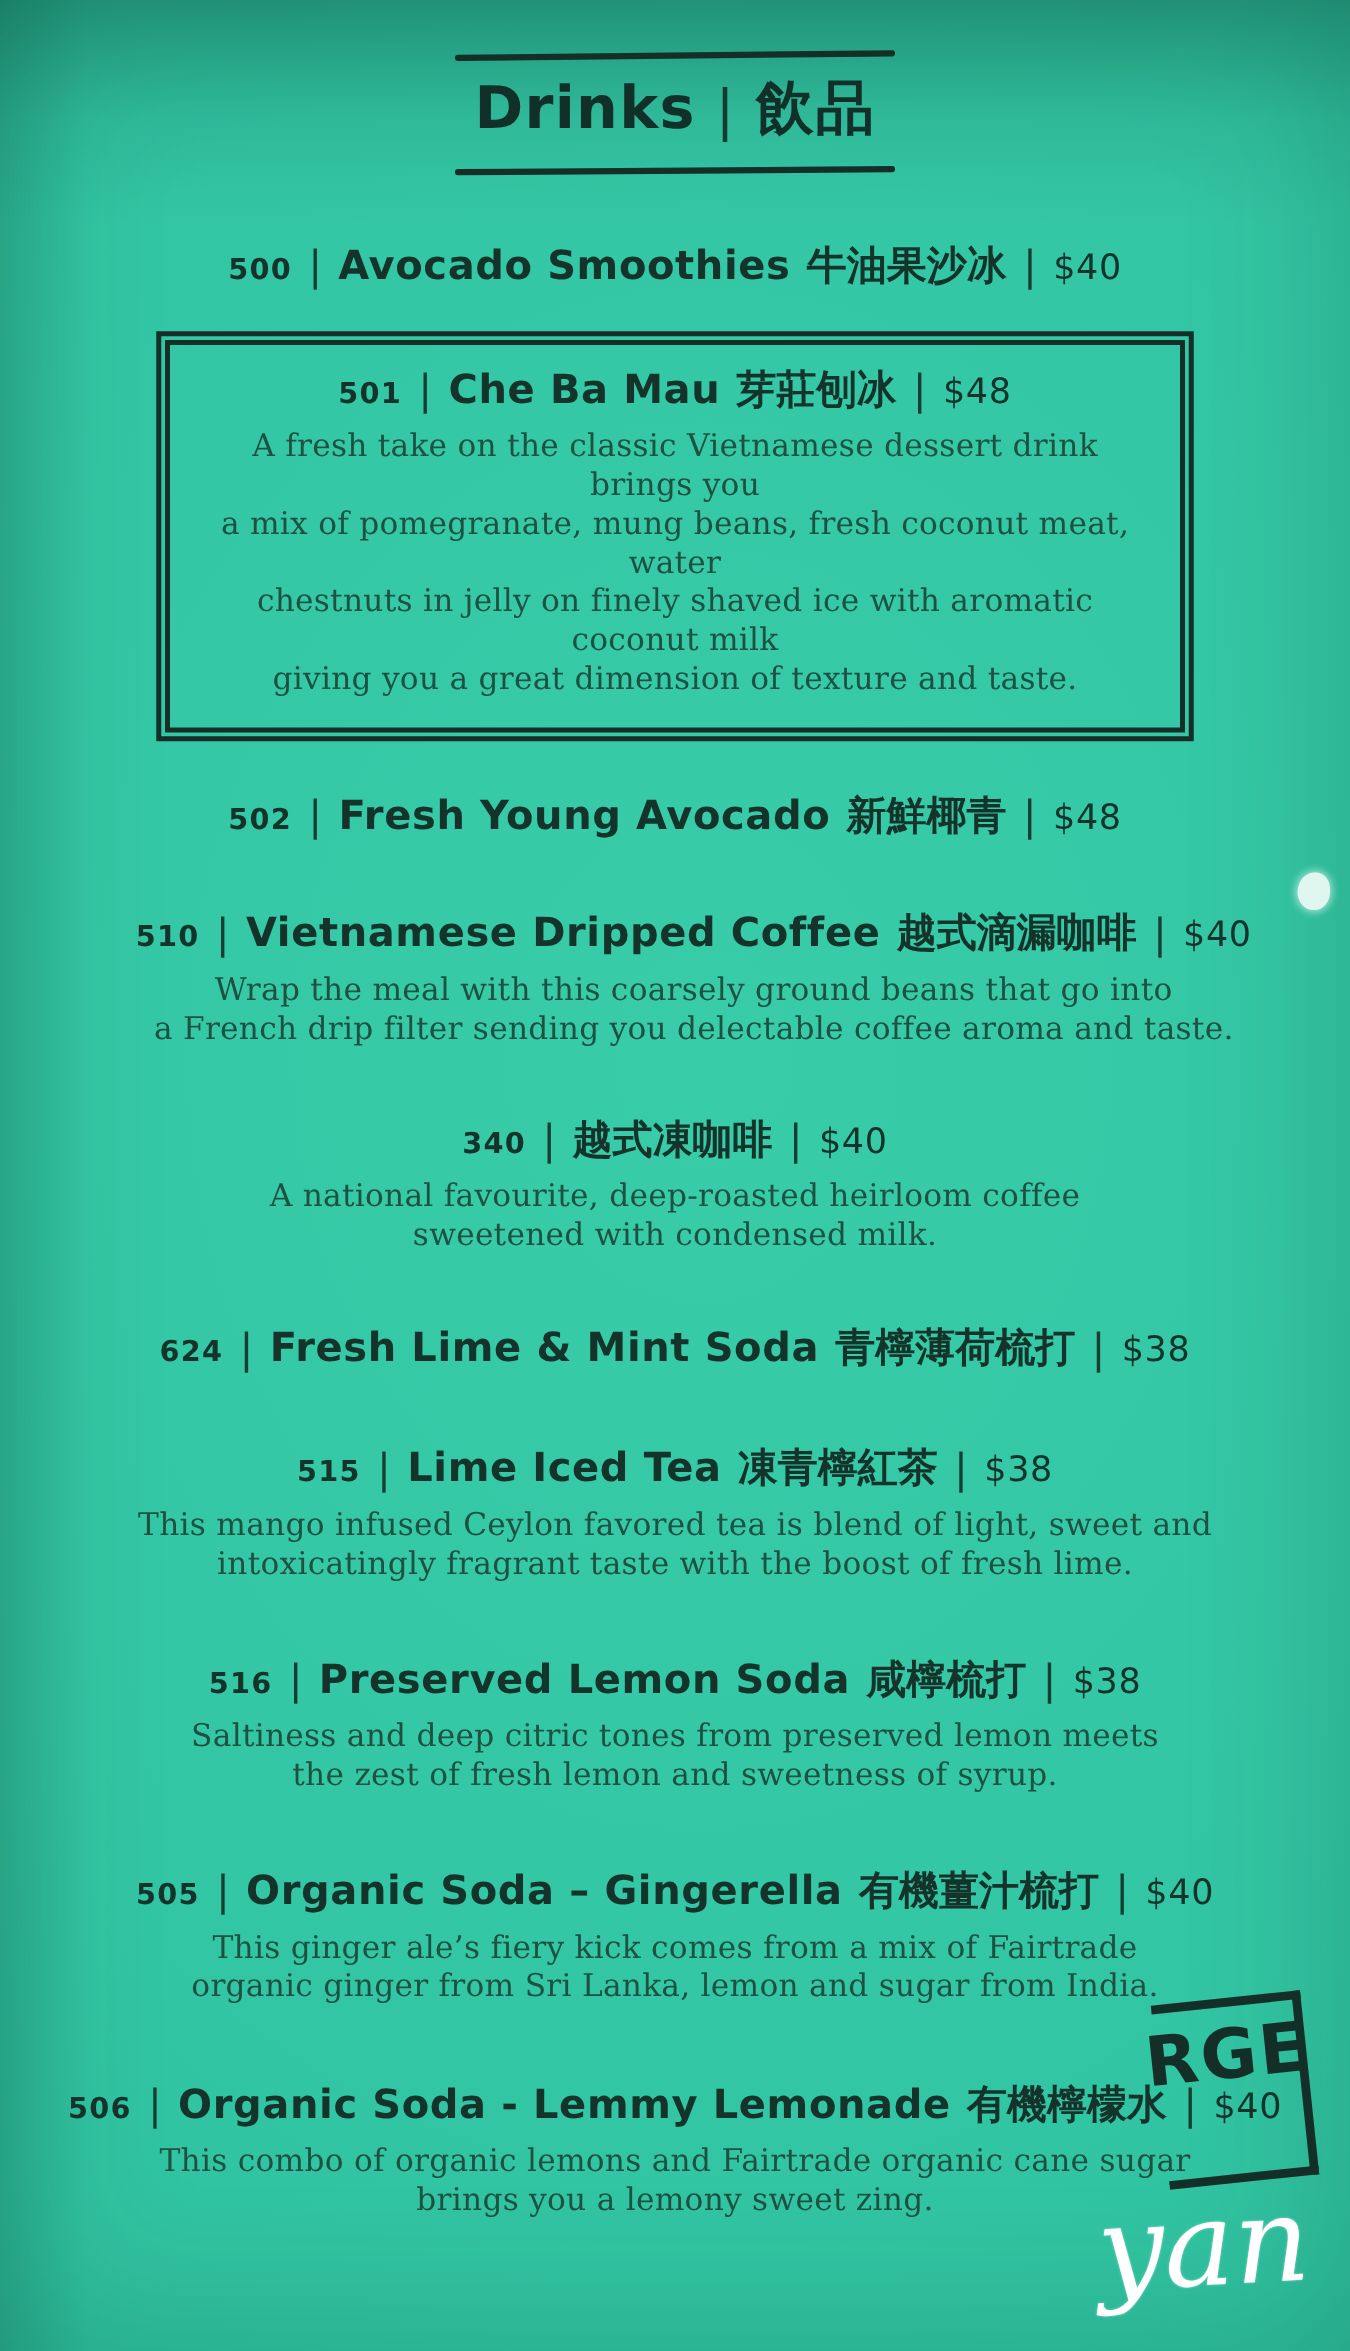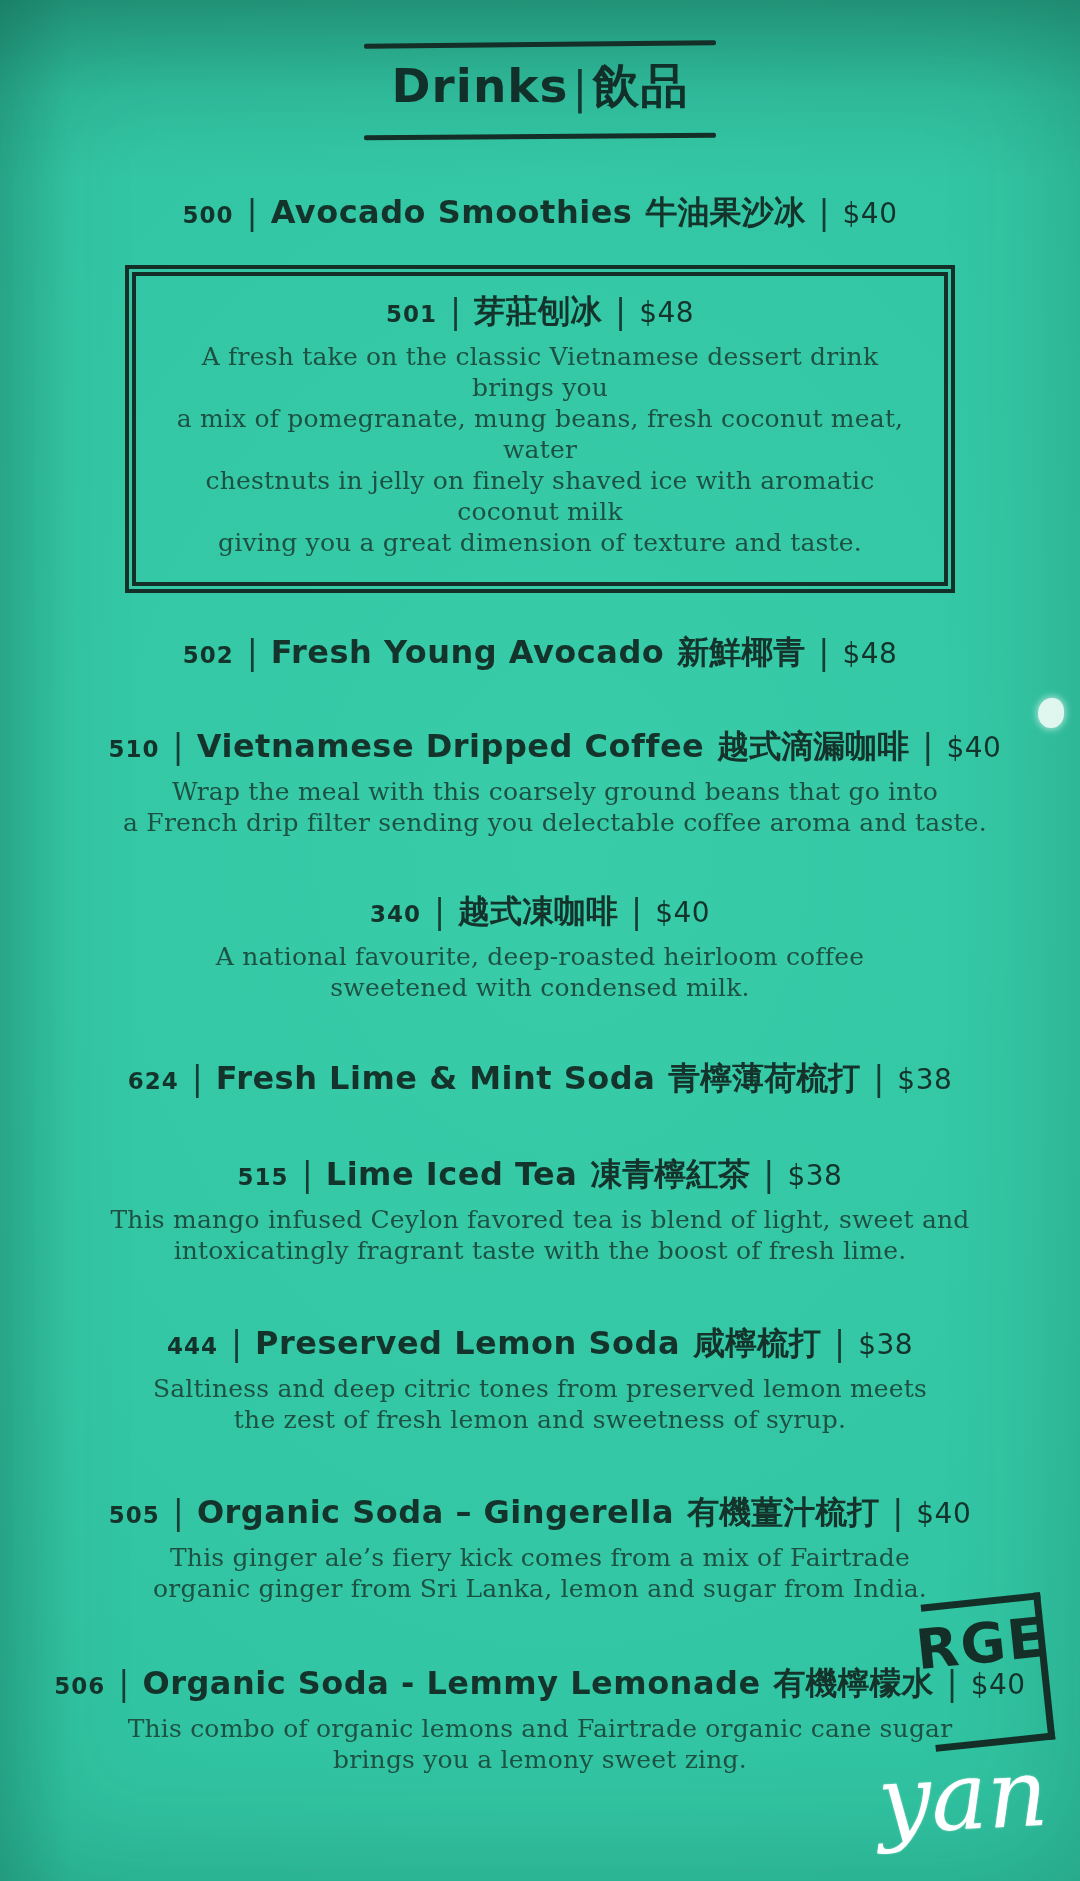--- a/index.html
+++ b/index.html
@@ -16,21 +16,21 @@
     box-shadow: inset 0 0 130px rgba(4,48,38,.22);
   }
   .content{display:flex;flex-direction:column;align-items:center;}
 
   
   .title-wrap{margin-top:42px;text-align:center;}
   .rule{width:352px;height:5px;background:#142f27;margin:0 auto;border-radius:2px;}
   .rule-top{transform:rotate(-0.6deg);}
   .rule-bottom{transform:rotate(-0.4deg);margin-top:6px;}
   .title-row{
-    display:flex;align-items:baseline;justify-content:center;gap:4px;
+    display:flex;align-items:baseline;justify-content:center;gap:16px;
     font-weight:bold;font-size:47px;letter-spacing:1px;
     padding:8px 0 10px 0;color:#12302a;
   }
   .title-row .bar{font-size:44px;}
 
   
   .item{display:flex;flex-direction:column;align-items:center;}
   .row{display:flex;align-items:baseline;justify-content:center;gap:13px;white-space:nowrap;color:#14332b;}
   .num{font-size:23px;font-weight:bold;letter-spacing:1px;}
   .bar{font-size:33px;font-weight:normal;opacity:.92;position:relative;top:1px;}
@@ -105,20 +105,21 @@
         <span class="cjk">牛油果沙冰</span>
         <span class="bar">|</span>
         <span class="price">$40</span>
       </div>
     </div>
 
     <div class="item boxed">
       <div class="row">
         <span class="num">501</span>
         <span class="bar">|</span>
+        <span class="nm">Che Ba Mau</span>
         <span class="cjk">芽莊刨冰</span>
         <span class="bar">|</span>
         <span class="price">$48</span>
       </div>
       <div class="desc">A fresh take on the classic Vietnamese dessert drink brings you
 a mix of pomegranate, mung beans, fresh coconut meat, water
 chestnuts in jelly on finely shaved ice with aromatic coconut milk
 giving you a great dimension of texture and taste.</div>
     </div>
 
@@ -177,21 +178,21 @@
         <span class="cjk">凍青檸紅茶</span>
         <span class="bar">|</span>
         <span class="price">$38</span>
       </div>
       <div class="desc">This mango infused Ceylon favored tea is blend of light, sweet and
 intoxicatingly fragrant taste with the boost of fresh lime.</div>
     </div>
 
     <div class="item b516">
       <div class="row">
-        <span class="num">444</span>
+        <span class="num">516</span>
         <span class="bar">|</span>
         <span class="nm">Preserved Lemon Soda</span>
         <span class="cjk">咸檸梳打</span>
         <span class="bar">|</span>
         <span class="price">$38</span>
       </div>
       <div class="desc">Saltiness and deep citric tones from preserved lemon meets
 the zest of fresh lemon and sweetness of syrup.</div>
     </div>
 

